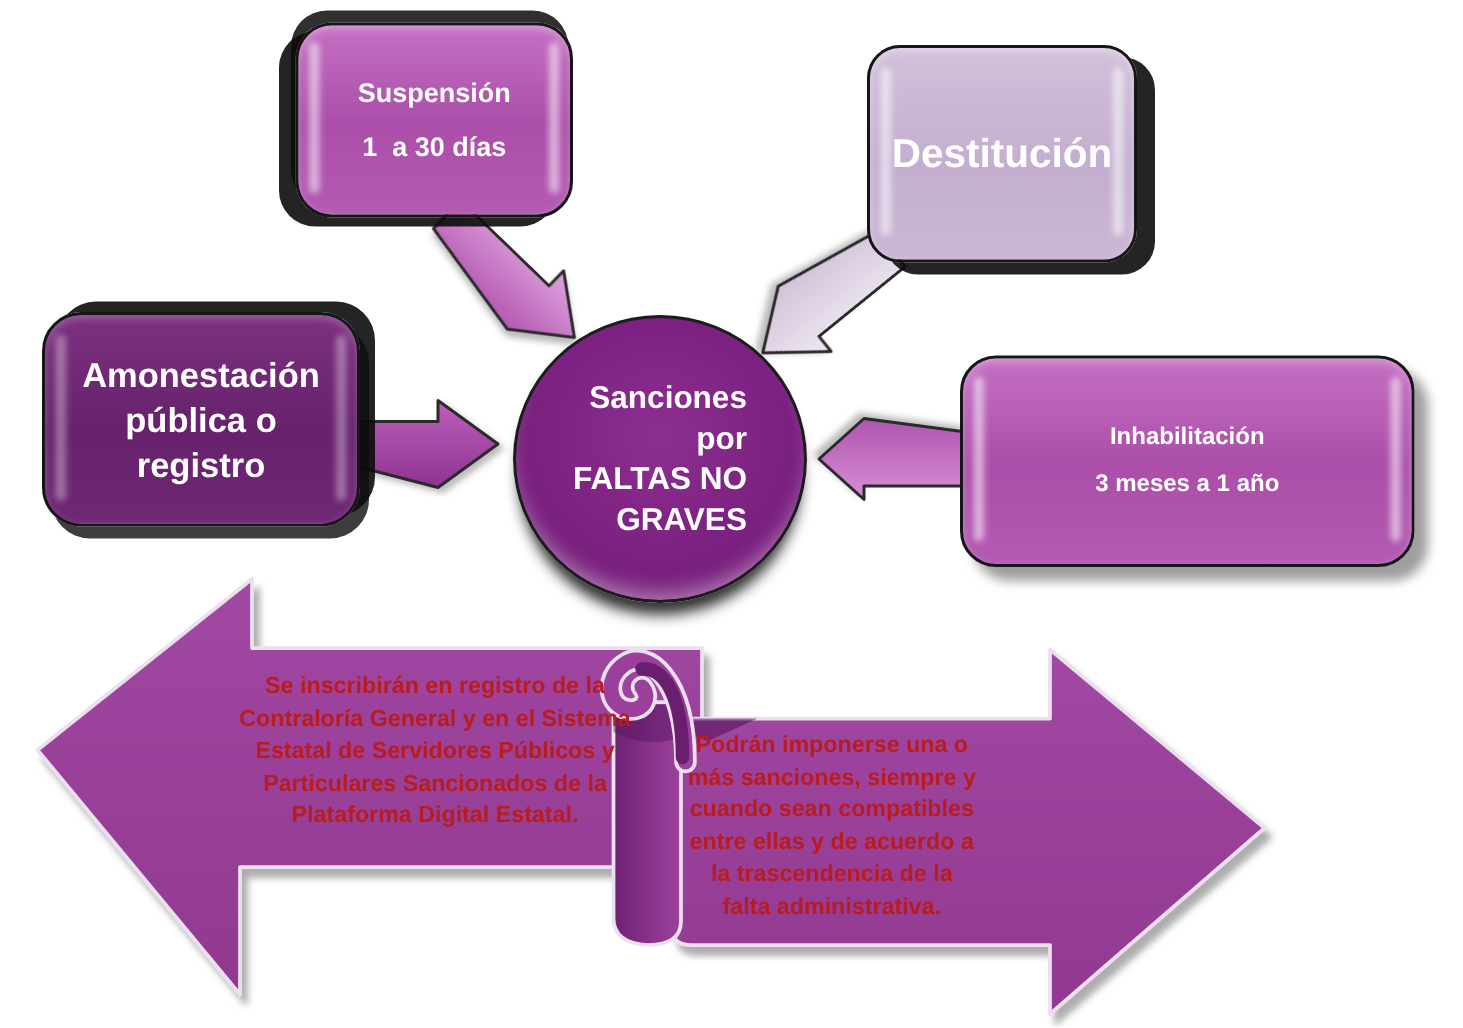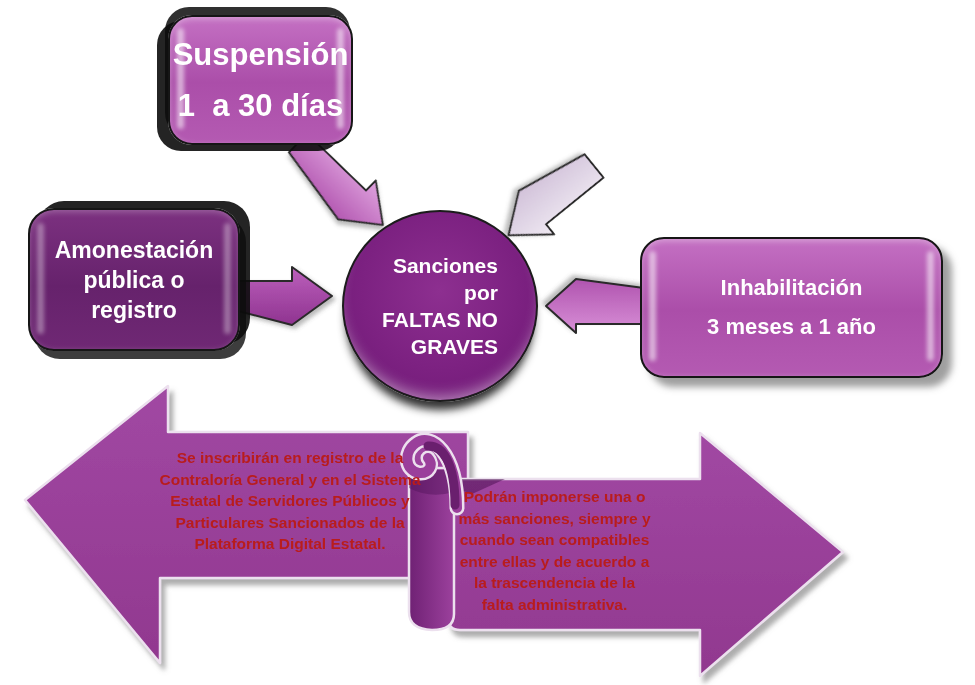--- a/index.html
+++ b/index.html
@@ -13,46 +13,46 @@
     display:flex;flex-direction:column;align-items:center;justify-content:center;
     text-align:center;box-sizing:border-box;
   }
   .box::before,.box::after{
     content:"";position:absolute;top:9%;height:80%;width:7px;border-radius:5px;
     background:rgba(255,255,255,.55);filter:blur(2px);
   }
   .box::before{left:7px;}
   .box::after{right:7px;}
   .box-suspension{
-    left:168px;top:15px;width:185px;height:130px;border-radius:24px;
+    left:197px;top:15px;width:185px;height:130px;border-radius:24px;
     background:linear-gradient(180deg,#c470c3 0%,#ab4ea9 52%,#b45ab2 100%);
     box-shadow:-11px 6px 0 rgba(12,12,12,.9),-3px -8px 0 rgba(12,12,12,.85),
                inset 0 2px 6px rgba(255,255,255,.35);
-    font-size:31px;
+    font-size:18px;
   }
   .box-suspension .l1{margin-bottom:15px;}
   .box-destitucion{
     left:578px;top:30px;width:180px;height:145px;border-radius:22px;
     background:linear-gradient(180deg,#d2c0da 0%,#c4aed0 55%,#cbb6d4 100%);
     box-shadow:12px 8px 0 rgba(12,12,12,.9),inset 0 2px 6px rgba(255,255,255,.4);
     font-size:27px;
   }
   .box-amonestacion{
     left:28px;top:208px;width:212px;height:143px;border-radius:26px;
     background:linear-gradient(180deg,#7c3180 0%,#66226c 55%,#6f2874 100%);
     box-shadow:10px -7px 0 rgba(12,12,12,.9),6px 8px 0 rgba(12,12,12,.8),
                inset 0 2px 6px rgba(255,255,255,.25);
     font-size:23px;line-height:30px;white-space:pre-line;
   }
   .box-amonestacion::before,.box-amonestacion::after{background:rgba(255,255,255,.35);}
   .box-inhabilitacion{
     left:640px;top:237px;width:303px;height:141px;border-radius:24px;
     background:linear-gradient(180deg,#c470c3 0%,#ab4ea9 52%,#b45ab2 100%);
     box-shadow:9px 9px 7px rgba(80,80,80,.55),inset 0 2px 6px rgba(255,255,255,.35);
-    font-size:22px;
+    font-size:16px;
   }
   .box-inhabilitacion .l1{margin-bottom:13px;}
   .line{white-space:pre-line;}
   
   .center-circle{
     position:absolute;left:342px;top:210px;width:196px;height:192px;border-radius:50%;
     background:radial-gradient(circle at 50% 42%,#8d2f90 0%,#7c2181 55%,#6c1873 100%);
     border:2px solid #1c1c1c;color:#fff;font-weight:bold;font-size:21px;line-height:27px;
     display:flex;align-items:center;justify-content:center;text-align:right;
     white-space:pre-line;box-sizing:border-box;
@@ -120,20 +120,23 @@
     <g transform="translate(644,306) rotate(180)" filter="url(#softShadow)">
       <polygon points="0,-18 68,-18 68,-27 98,0 68,27 0,18" fill="url(#gInh)" stroke="#2a2a2a" stroke-width="2" stroke-linejoin="round"></polygon>
     </g>
   </svg>
 
   <div class="box box-suspension">
     <div class="line l1">Suspensión</div>
     <div class="line">1&nbsp; a 30 días</div>
   </div>
 
+  <div class="box box-destitucion">
+    <div class="line">Destitución</div>
+  </div>
 
   <div class="box box-amonestacion">
     <div class="line">Amonestación
 pública o
 registro</div>
   </div>
 
   <div class="box box-inhabilitacion">
     <div class="line l1">Inhabilitación</div>
     <div class="line">3 meses a 1 año</div>

